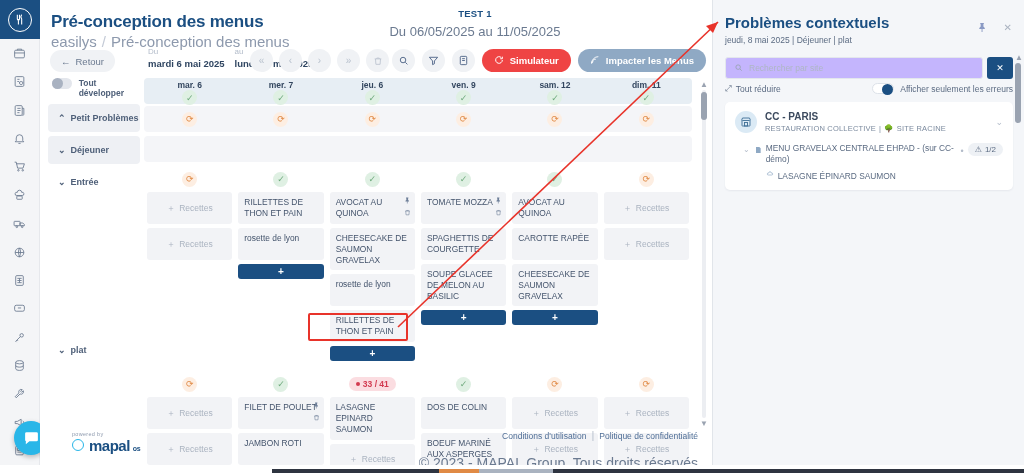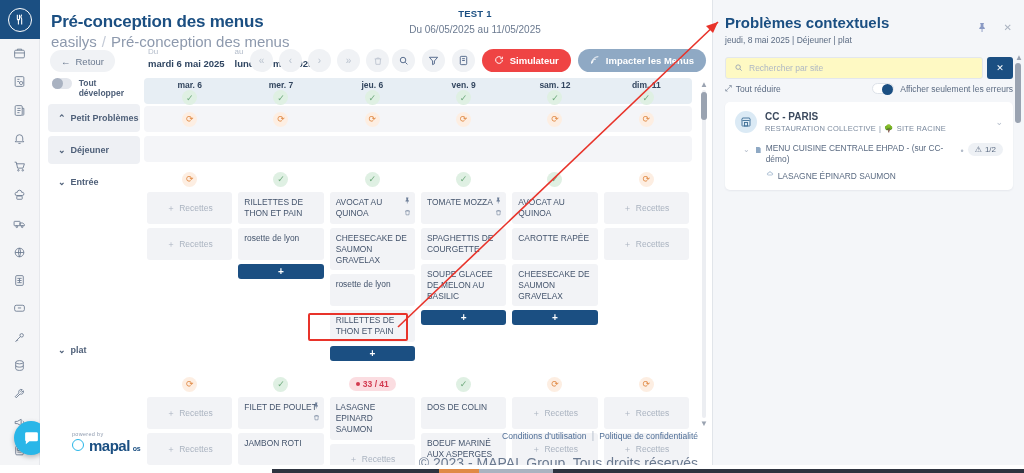--- a/index.html
+++ b/index.html
@@ -50,21 +50,21 @@
     font-size: 17px; font-weight: bold; color: #1b4f82; letter-spacing: -0.2px;
   }
   .crumb {
     position: absolute; left: 11px; top: 33px;
     font-size: 15px; color: #8d99ad;
   }
   .crumb .sep { margin: 0 5px; color: #c3cad6; }
 
   .center-head { position: absolute; left: 330px; top: 8px; width: 210px; text-align: center; }
   .center-head .t1 { font-size: 9.5px; font-weight: bold; color: #1b4f82; letter-spacing: .2px; }
-  .center-head .t2 { font-size: 10px; color: #6b7a90; margin-top: 5px; }
+  .center-head .t2 { font-size: 13px; color: #6b7a90; margin-top: 5px; }
 
   
   .toolbar { position: absolute; left: 0; top: 47px; width: 672px; height: 29px; }
   .btn-retour {
     position: absolute; left: 10px; top: 3px; height: 22px; padding: 0 11px;
     background: #f0f2f5; border-radius: 11px; display: flex; align-items: center; gap: 5px;
     font-size: 9.5px; color: #6b7a90;
   }
   .daterange { position: absolute; left: 108px; top: 0px; display: flex; gap: 10px; }
   .daterange .dlabel { font-size: 8px; color: #b3bcca; }
@@ -173,21 +173,21 @@
     position: absolute; right: 0; top: 0; width: 312px; height: 465px;
     background: #f4f6f9; border-left: 1px solid #e1e5ea;
   }
   .panel-title { position: absolute; left: 12px; top: 14px; font-size: 15px; font-weight: bold; color: #1b4f82; }
   .panel-sub { position: absolute; left: 12px; top: 35px; font-size: 8.5px; color: #5b6b82; }
   .panel-pin { position: absolute; right: 36px; top: 22px; color: #8a9ac4; }
   .panel-close { position: absolute; right: 12px; top: 22px; color: #aab3c0; font-size: 10px; }
 
   .searchrow { position: absolute; left: 12px; top: 57px; width: 288px; height: 22px; display: flex; gap: 4px; }
   .searchbox {
-    flex: 1; background: #fef9c3; border: 1px solid #e3e7ed; border-radius: 3px;
+    flex: 1; background: #c4b5fd; border: 1px solid #e3e7ed; border-radius: 3px;
     display: flex; align-items: center; padding: 0 8px; gap: 6px;
   }
   .searchbox input {
     border: none; outline: none; font-size: 8.5px; color: #44546c; width: 100%;
     font-family: "Liberation Sans", sans-serif; background: transparent;
   }
   .searchbox input::placeholder { color: #aeb7c4; }
   .clearbtn {
     width: 26px; background: #1b4f82; border-radius: 3px; color: #fff;
     display: flex; align-items: center; justify-content: center; font-size: 9px;
@@ -774,21 +774,21 @@
     </div>
 
     <div class="menu-row">
       <div class="menu-chev">⌄</div>
       <span style="color:#8fa9c4;padding-top:1px">
         <svg width="8" height="8" viewBox="0 0 24 24" fill="currentColor">
             <path d="M6 3h10l4 4v14H6z"></path>
           </svg>
       </span>
       <div class="menu-body">
-        <div class="menu-name">MENU CUISINE CENTRALE EHPAD - (sur CC-démo)</div>
+        <div class="menu-name">MENU GRAVELAX CENTRALE EHPAD - (sur CC-démo)</div>
         <div class="menu-dish">
           <span><svg width="8" height="8" viewBox="0 0 24 24" fill="none" stroke="#8fa9c4" stroke-width="2">
                 <path d="M7 12a3 3 0 1 1 1-5.8A3.5 3.5 0 0 1 16 6.2 3 3 0 1 1 17 12z"></path>
               </svg></span>
           <span>LASAGNE ÉPINARD SAUMON</span>
         </div>
       </div>
       <span style="color:#b3bcca;font-size:9px;padding-top:3px">•</span>
       <div class="warn">
         <span>⚠</span>

